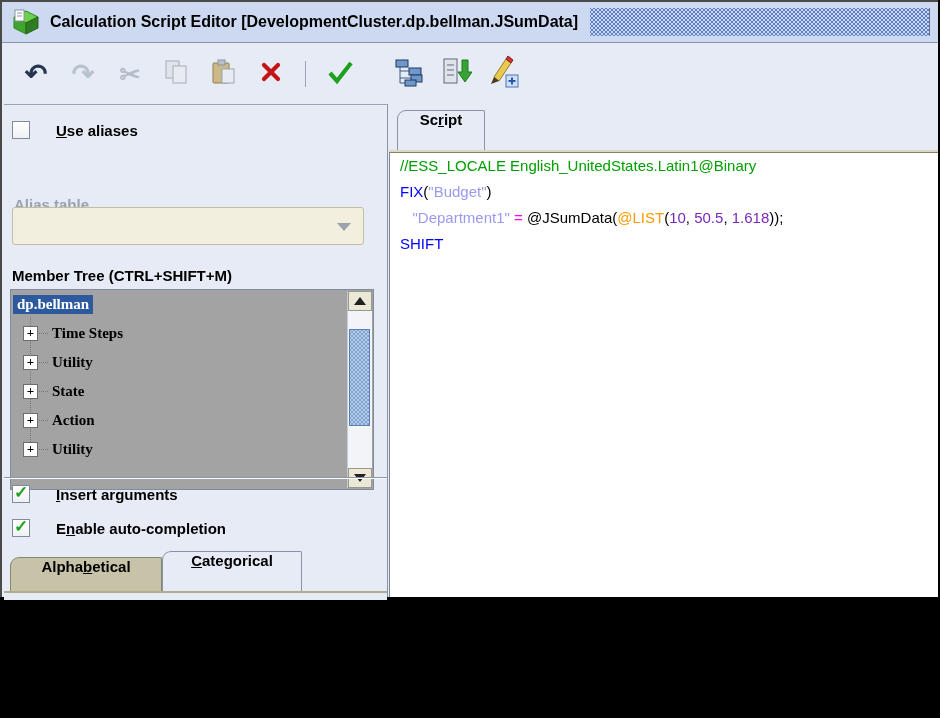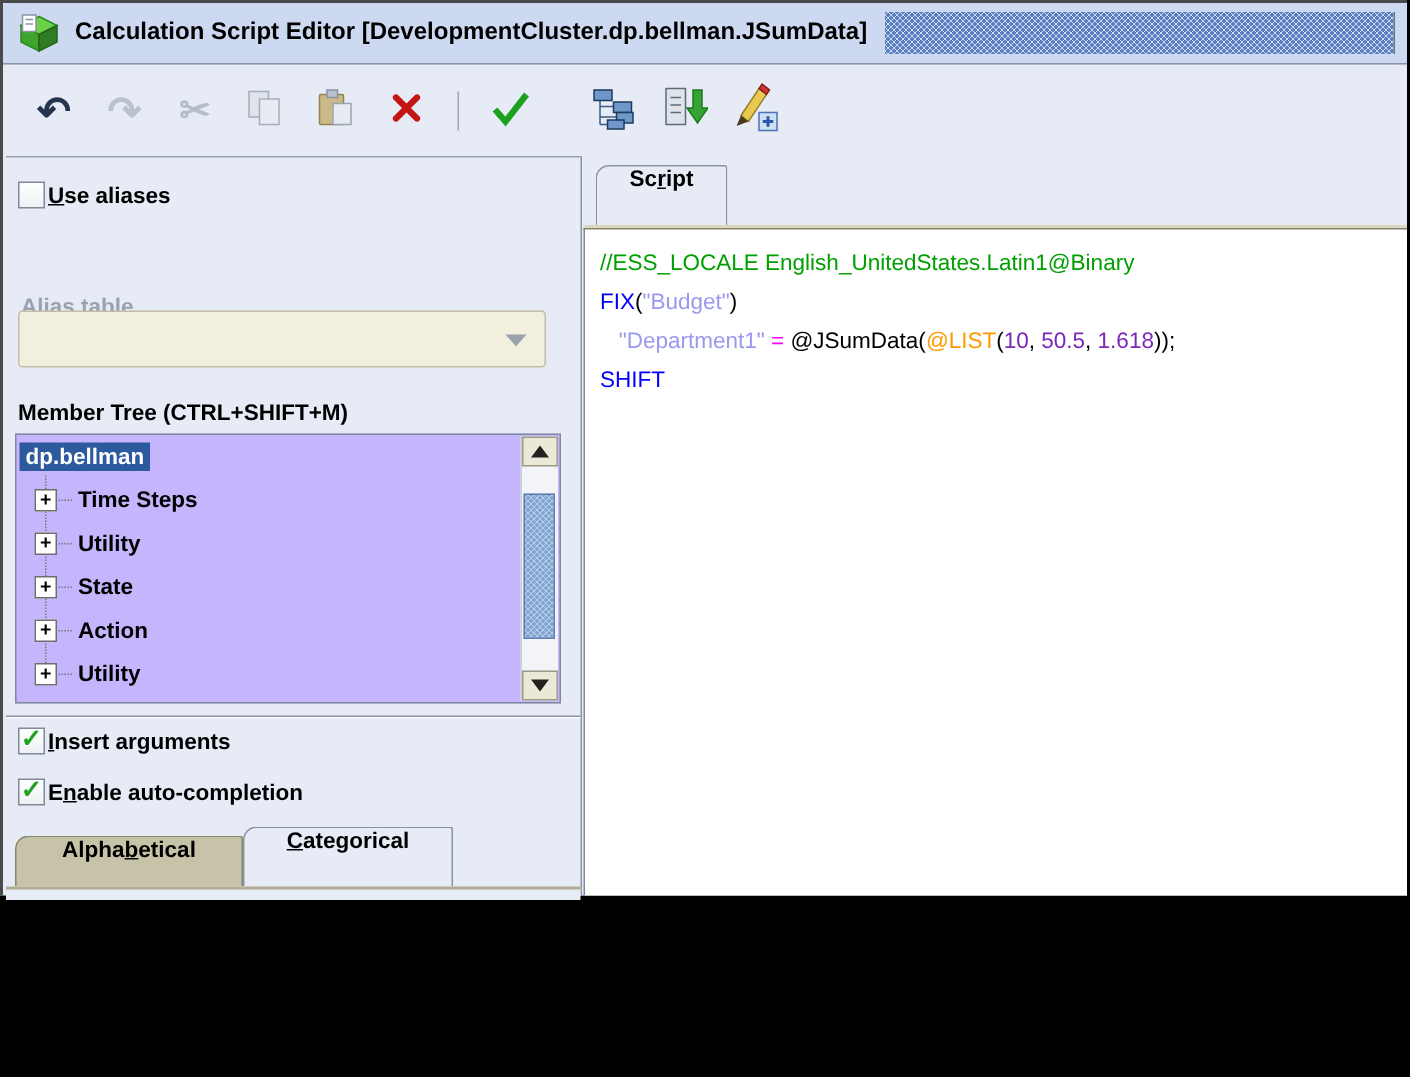--- a/index.html
+++ b/index.html
@@ -34,30 +34,30 @@
   .content{position:absolute;left:0;top:102px;right:0;bottom:0;}
   .left-panel{position:absolute;left:2px;top:0;width:384px;bottom:0;
     border-top:1px solid #9aa4b4;border-right:1px solid #8a93a5;box-sizing:border-box;
     background:#e6ebf6;}
   .lbl{font-size:15px;font-weight:700;color:#000;}
   .lbl.disabled{color:#9aa2b0;}
   .chk-row{position:absolute;display:flex;align-items:center;}
   .chk{width:18px;height:18px;background:linear-gradient(#ffffff,#eef1f5);
     border:1px solid #808a98;box-sizing:border-box;color:#21a121;font-size:17px;
     font-weight:700;line-height:14px;text-align:center;}
-  .chk-row label{margin-left:2px;}
+  .chk-row label{margin-left:26px;}
   .combo{position:absolute;left:8px;top:102px;width:352px;height:38px;background:#f3efdf;
     border:1px solid #c3bda6;border-radius:3px;box-sizing:border-box;}
   .combo-arrow{position:absolute;right:12px;top:15px;width:0;height:0;
     border-left:7px solid transparent;border-right:7px solid transparent;
     border-top:8px solid #9aa2ae;}
 
   
-  .tree{position:absolute;left:6px;top:184px;width:364px;height:180px;background:#c4b5fd;
-    border:1px solid #7f8c9d;box-sizing:border-box;overflow:hidden;}
+  .tree{position:absolute;left:6px;top:184px;width:364px;height:201px;background:#a3a3a3;
+    border:1px solid #7f8c9d;box-sizing:border-box;overflow:hidden;font-family:Liberation Serif, serif;}
   .tree-rows{position:absolute;left:0;top:0;right:26px;bottom:0;overflow:hidden;}
   .tree-row{height:29px;display:flex;align-items:center;font-size:15px;font-weight:700;}
   .tree-row.root{padding-left:2px;}
   .tree-sel{background:#2d5a9e;color:#fff;padding:1px 4px;}
   .tree-row.child{padding-left:12px;}
   .expander{width:15px;height:15px;border:1px solid #6d6d6d;background:#fff;box-sizing:border-box;
     font-size:13px;line-height:11px;text-align:center;font-weight:700;color:#000;flex:0 0 auto;}
   .dash{width:9px;border-top:1px dotted #777;margin:0 0 0 1px;}
   .nlabel{margin-left:4px;color:#000;}
   .tree-vline{position:absolute;left:19px;top:27px;height:135px;border-left:1px dotted #777;}
@@ -90,21 +90,21 @@
   .tabstrip{position:absolute;left:0;top:486px;right:0;height:7px;background:#e6ebf6;
     border-top:2px solid #b1ad8e;}
 
   
   .script-panel{position:absolute;left:387px;top:0;right:0;bottom:0;}
   .script-tab{position:absolute;left:8px;top:6px;width:88px;height:42px;background:#e6ebf6;
     border-color:#8a93a5;}
   .script-area{position:absolute;left:0;top:48px;right:0;bottom:0;background:#fff;
     border-left:1px solid #7e8798;border-top:1px solid #83836f;
     box-shadow:0 -2px 0 #dcd8c2;box-sizing:border-box;}
-  .code{padding:10px 10px;font-size:15px;line-height:26px;}
+  .code{padding:0 10px;font-size:15px;line-height:26px;}
   .code-line{white-space:pre;}
   .c-comment{color:var(--syn-comment,#00a000);}
   .c-keyword{color:var(--syn-keyword,#0000ff);}
   .c-member{color:var(--syn-member,#9999ee);}
   .c-operator{color:var(--syn-operator,#ff00ff);}
   .c-atfunc{color:var(--syn-atfunc,#ff9900);}
   .c-number{color:var(--syn-number,#7a28b8);}
   .c-plain{color:var(--syn-plain,#000000);}
 </style>
 </head>

